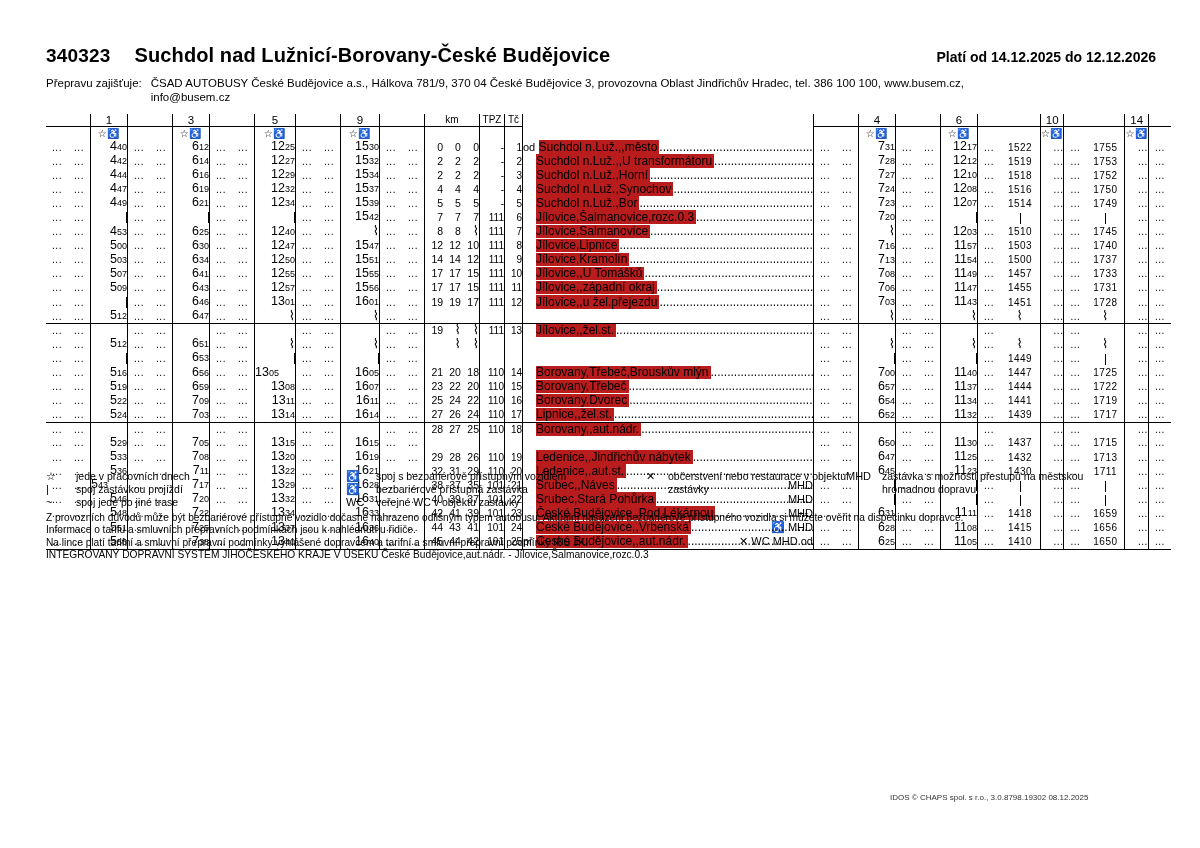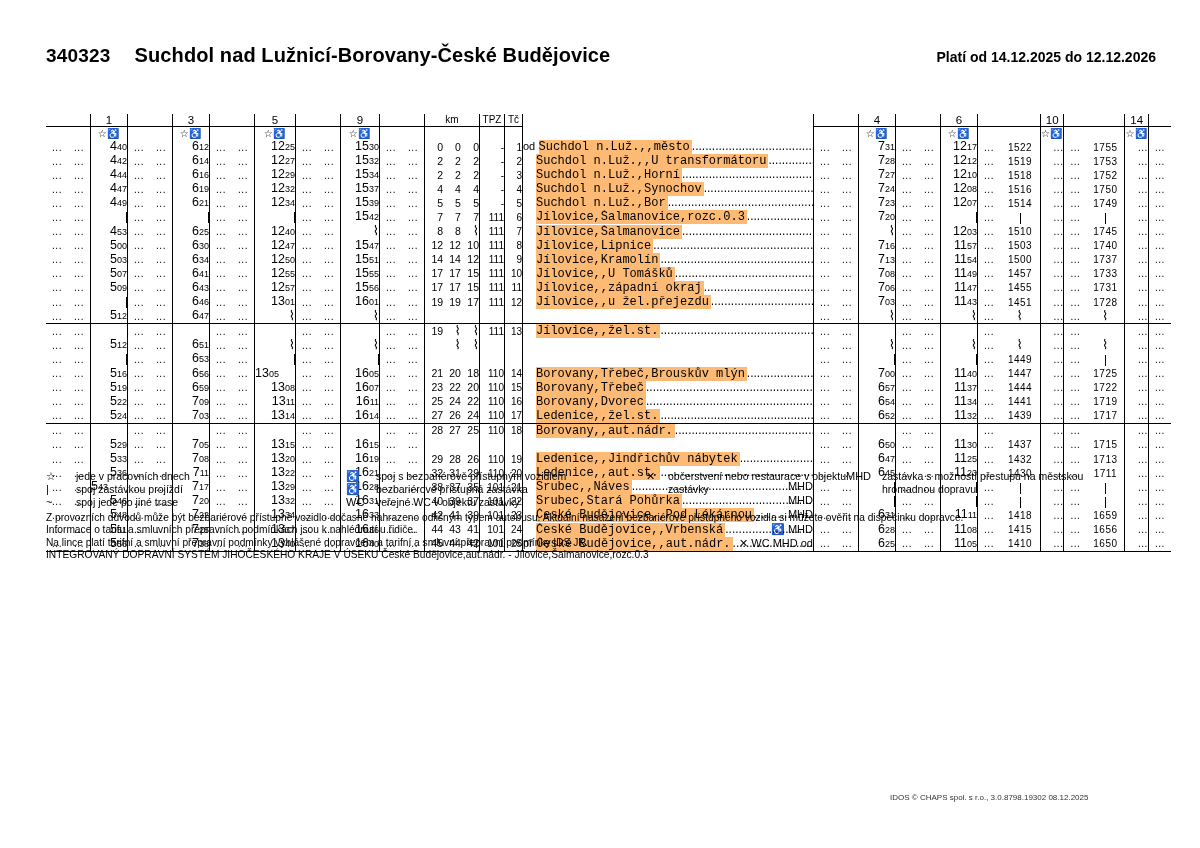--- a/index.html
+++ b/index.html
@@ -40,21 +40,21 @@
 
   .tcell{text-align:right;padding-right:2px;white-space:nowrap;font-size:12.5px;}
   .tcell .mm{font-size:9px;}
   .dots{text-align:center;color:#000;font-size:10px;letter-spacing:.5px;}
   .kmc{text-align:right;padding-right:2px;font-size:10.5px;}
   .tpz{text-align:right;padding-right:2px;font-size:10px;}
   .tc{text-align:right;padding-right:2px;font-size:10px;}
   .kmhdr{text-align:center;font-size:10px;border-bottom:1px solid #000;height:12px;line-height:12px;}
 
   .stop{font-size:12px;white-space:nowrap;padding-left:2px;position:relative;overflow:hidden;}
-  .stopname{background:#fdba74;padding-right:2px;font-family:Liberation Mono, monospace;}
+  .stopname{background:#b91c1c;padding-right:2px;}
   .leader{color:#000;letter-spacing:0px;}
   .suffix{float:right;padding-left:3px;background:#fff;font-size:11px;}
   .odpr{font-size:11px;}
 
   .wave{font-size:13px;line-height:11px;display:inline-block;}
   .bar{display:inline-block;width:1px;height:11px;background:#000;vertical-align:middle;}
 
   
   .legend{position:absolute;left:46px;top:470px;width:1100px;font-size:10.5px;line-height:13px;}
   .legend-grid{display:flex;}
@@ -75,20 +75,27 @@
 <body>
 
 <div class="page">
 
   <div class="hdr">
     <div class="hdr-row1">
       <span class="line-no">340323</span>
       <span class="line-title">Suchdol nad Lužnicí-Borovany-České Budějovice</span>
       <span class="validity">Platí od 14.12.2025 do 12.12.2026</span>
     </div>
+    <div class="hdr-row2">
+      <span class="carrier-label">Přepravu zajišťuje:</span>
+      <span class="carrier-body">
+        <span>ČSAD AUTOBUSY České Budějovice a.s., Hálkova 781/9, 370 04 České Budějovice 3, provozovna Oblast Jindřichův Hradec, tel. 386 100 100, www.busem.cz,</span><br>
+        <span>info@busem.cz</span>
+      </span>
+    </div>
   </div>
 
   <div class="tbl">
     <table class="grid" id="grid">
         <tbody>
           <tr>
             <td class="colnum" style="width: 22px;"></td>
             <td class="colnum" style="width: 22px;"></td>
             <td class="colnum" style="width: 36px; border-left: 1px solid rgb(0, 0, 0); border-right: 1px solid rgb(0, 0, 0);">1</td>
             <td class="colnum" style="width: 22px;"></td>
@@ -833,21 +840,21 @@
             <td class="dots"><span class="dots">...</span></td>
             <td class="dots"><span class="dots">...</span></td>
             <td class="tcell" style="border-left: 1px solid rgb(0, 0, 0); border-right: 1px solid rgb(0, 0, 0); text-align: right;">16<span class="mm">14</span></td>
             <td class="dots"><span class="dots">...</span></td>
             <td class="dots"><span class="dots">...</span></td>
             <td class="kmc" style="border-left: 1.8px solid rgb(0, 0, 0);">27</td>
             <td class="kmc">26</td>
             <td class="kmc">24</td>
             <td class="tpz" style="border-left: 1px solid rgb(0, 0, 0);">110</td>
             <td class="tc" style="border-left: 1px solid rgb(0, 0, 0); border-right: 1px solid rgb(0, 0, 0);">17</td>
-            <td class="stop" style="max-width: 290px;"><span style="display:inline-block;width:13px"></span><span class="stopname">Ledenice,,žel.st.</span><span class="leader">............................................................</span></td>
+            <td class="stop" style="max-width: 290px;"><span style="display:inline-block;width:13px"></span><span class="stopname">Lipnice,,žel.st.</span><span class="leader">............................................................</span></td>
             <td class="dots" style="border-left: 1.8px solid rgb(0, 0, 0);"><span class="dots">...</span></td>
             <td class="dots"><span class="dots">...</span></td>
             <td class="tcell" style="border-left: 1px solid rgb(0, 0, 0); border-right: 1px solid rgb(0, 0, 0); text-align: right;">6<span class="mm">52</span></td>
             <td class="dots"><span class="dots">...</span></td>
             <td class="dots"><span class="dots">...</span></td>
             <td class="tcell" style="border-left: 1px solid rgb(0, 0, 0); border-right: 1px solid rgb(0, 0, 0); text-align: right;">11<span class="mm">32</span></td>
             <td class="dots"><span class="dots">...</span></td>
             <td class="dots">14<span class="mm">39</span></td>
             <td class="tcell" style="border-left: 1px solid rgb(0, 0, 0); border-right: 1px solid rgb(0, 0, 0); text-align: right;"><span class="dots">...</span></td>
             <td class="dots"><span class="dots">...</span></td>

